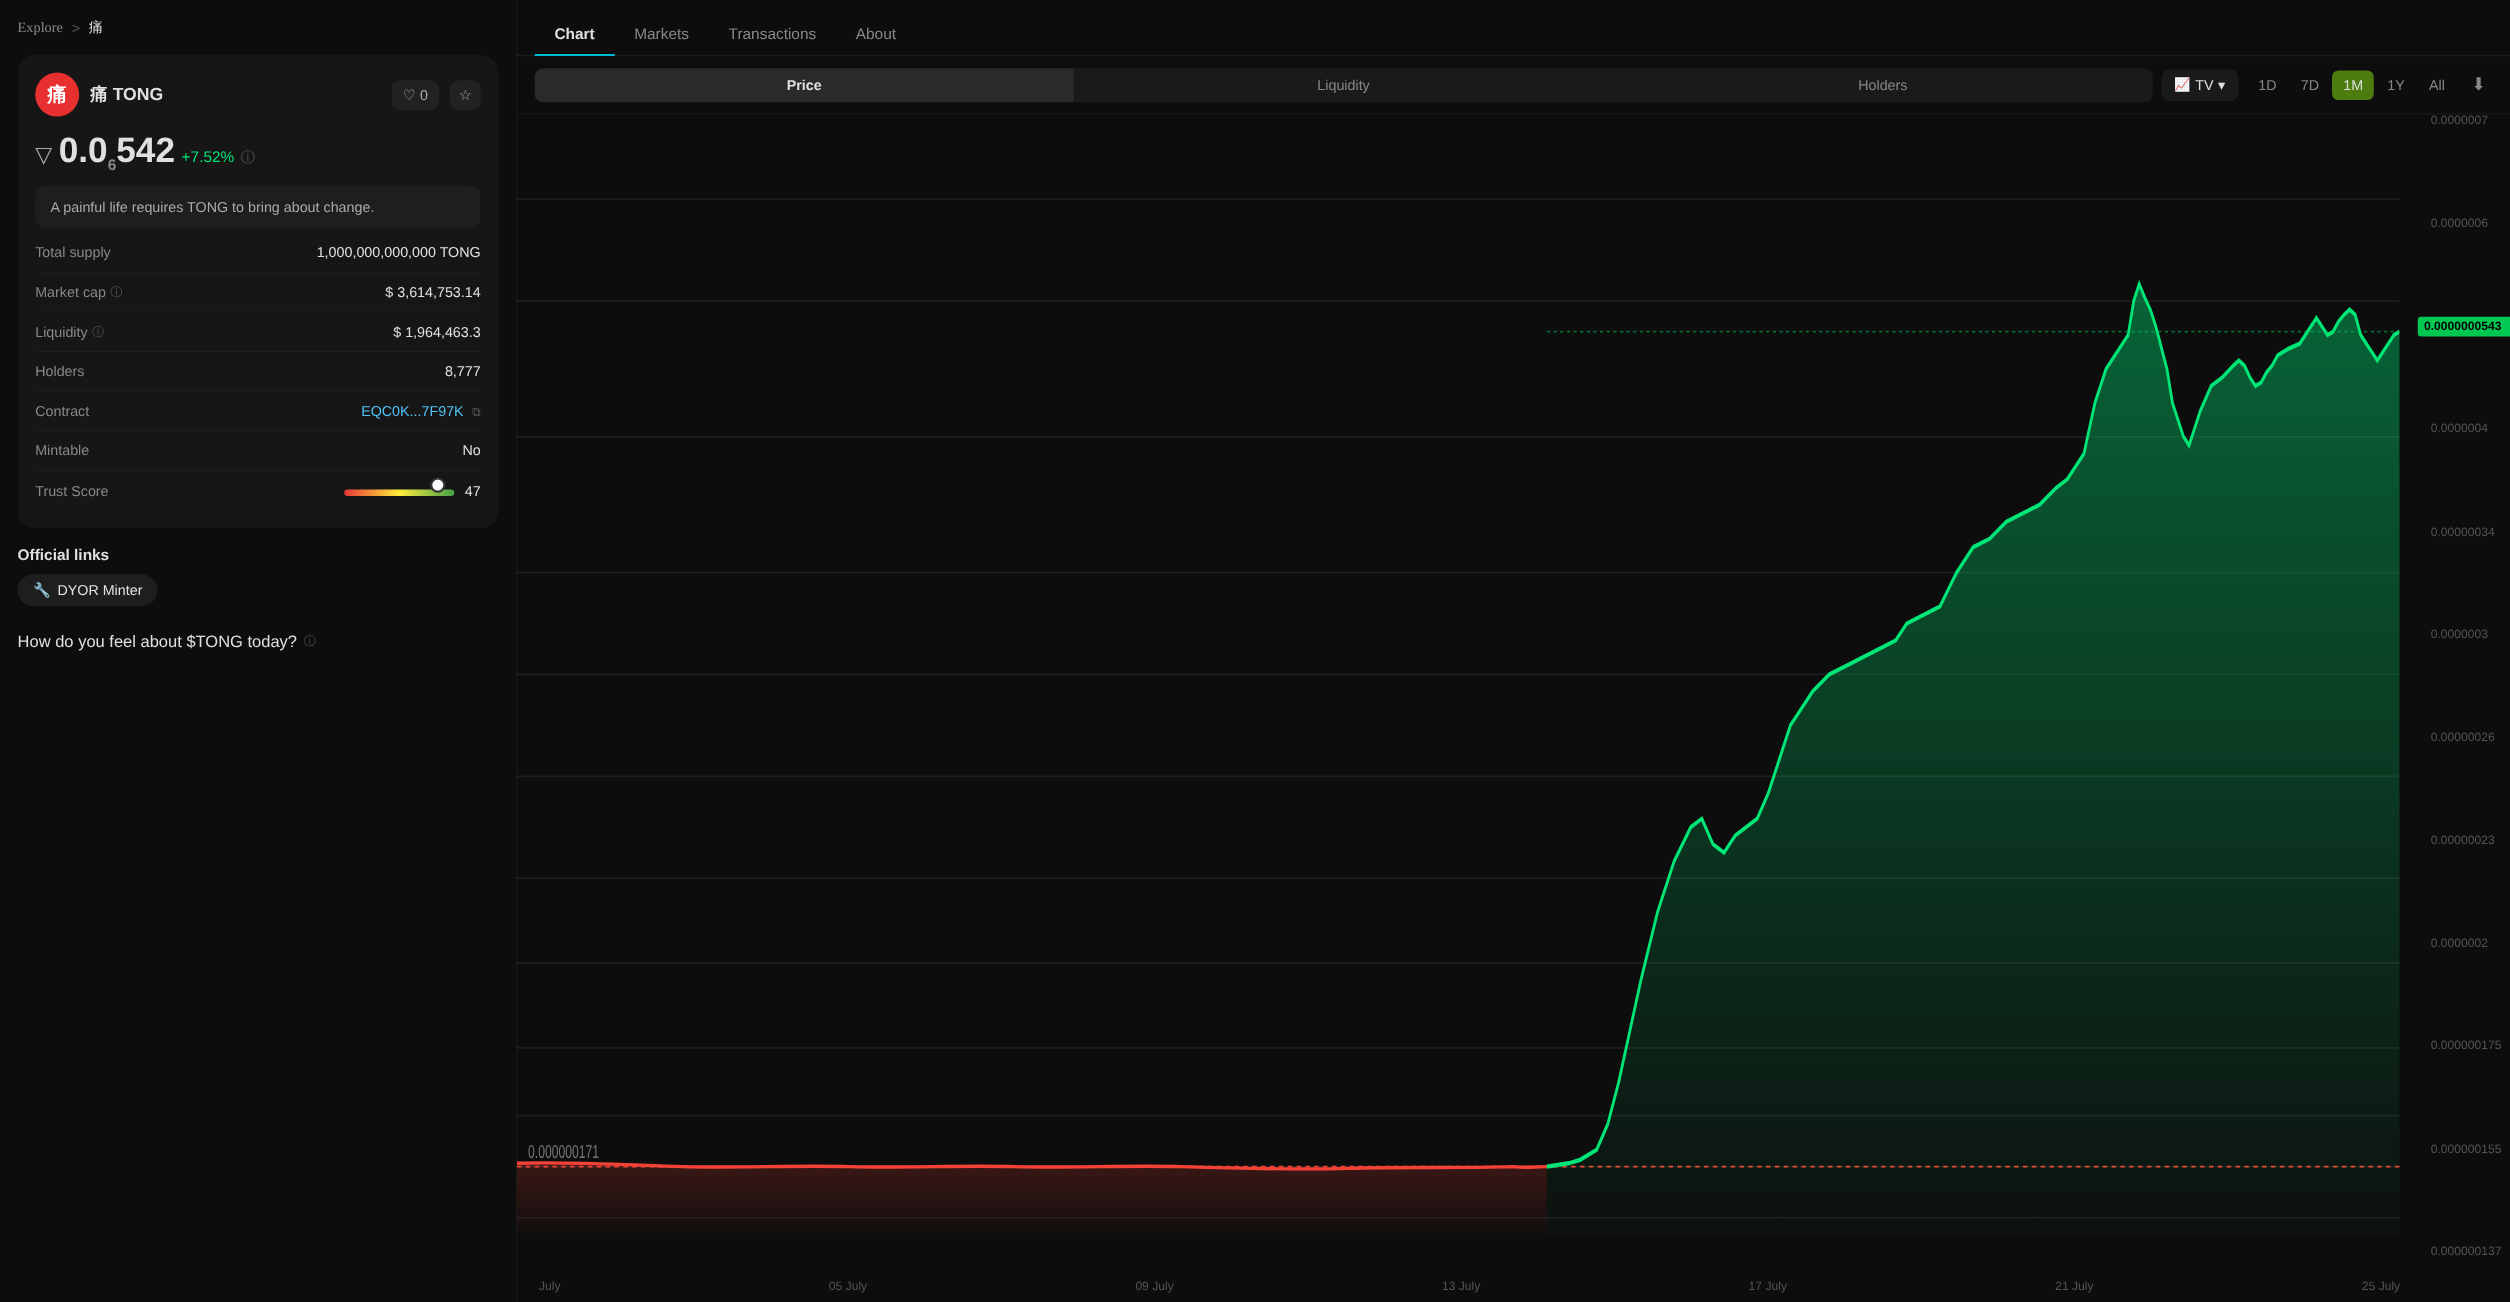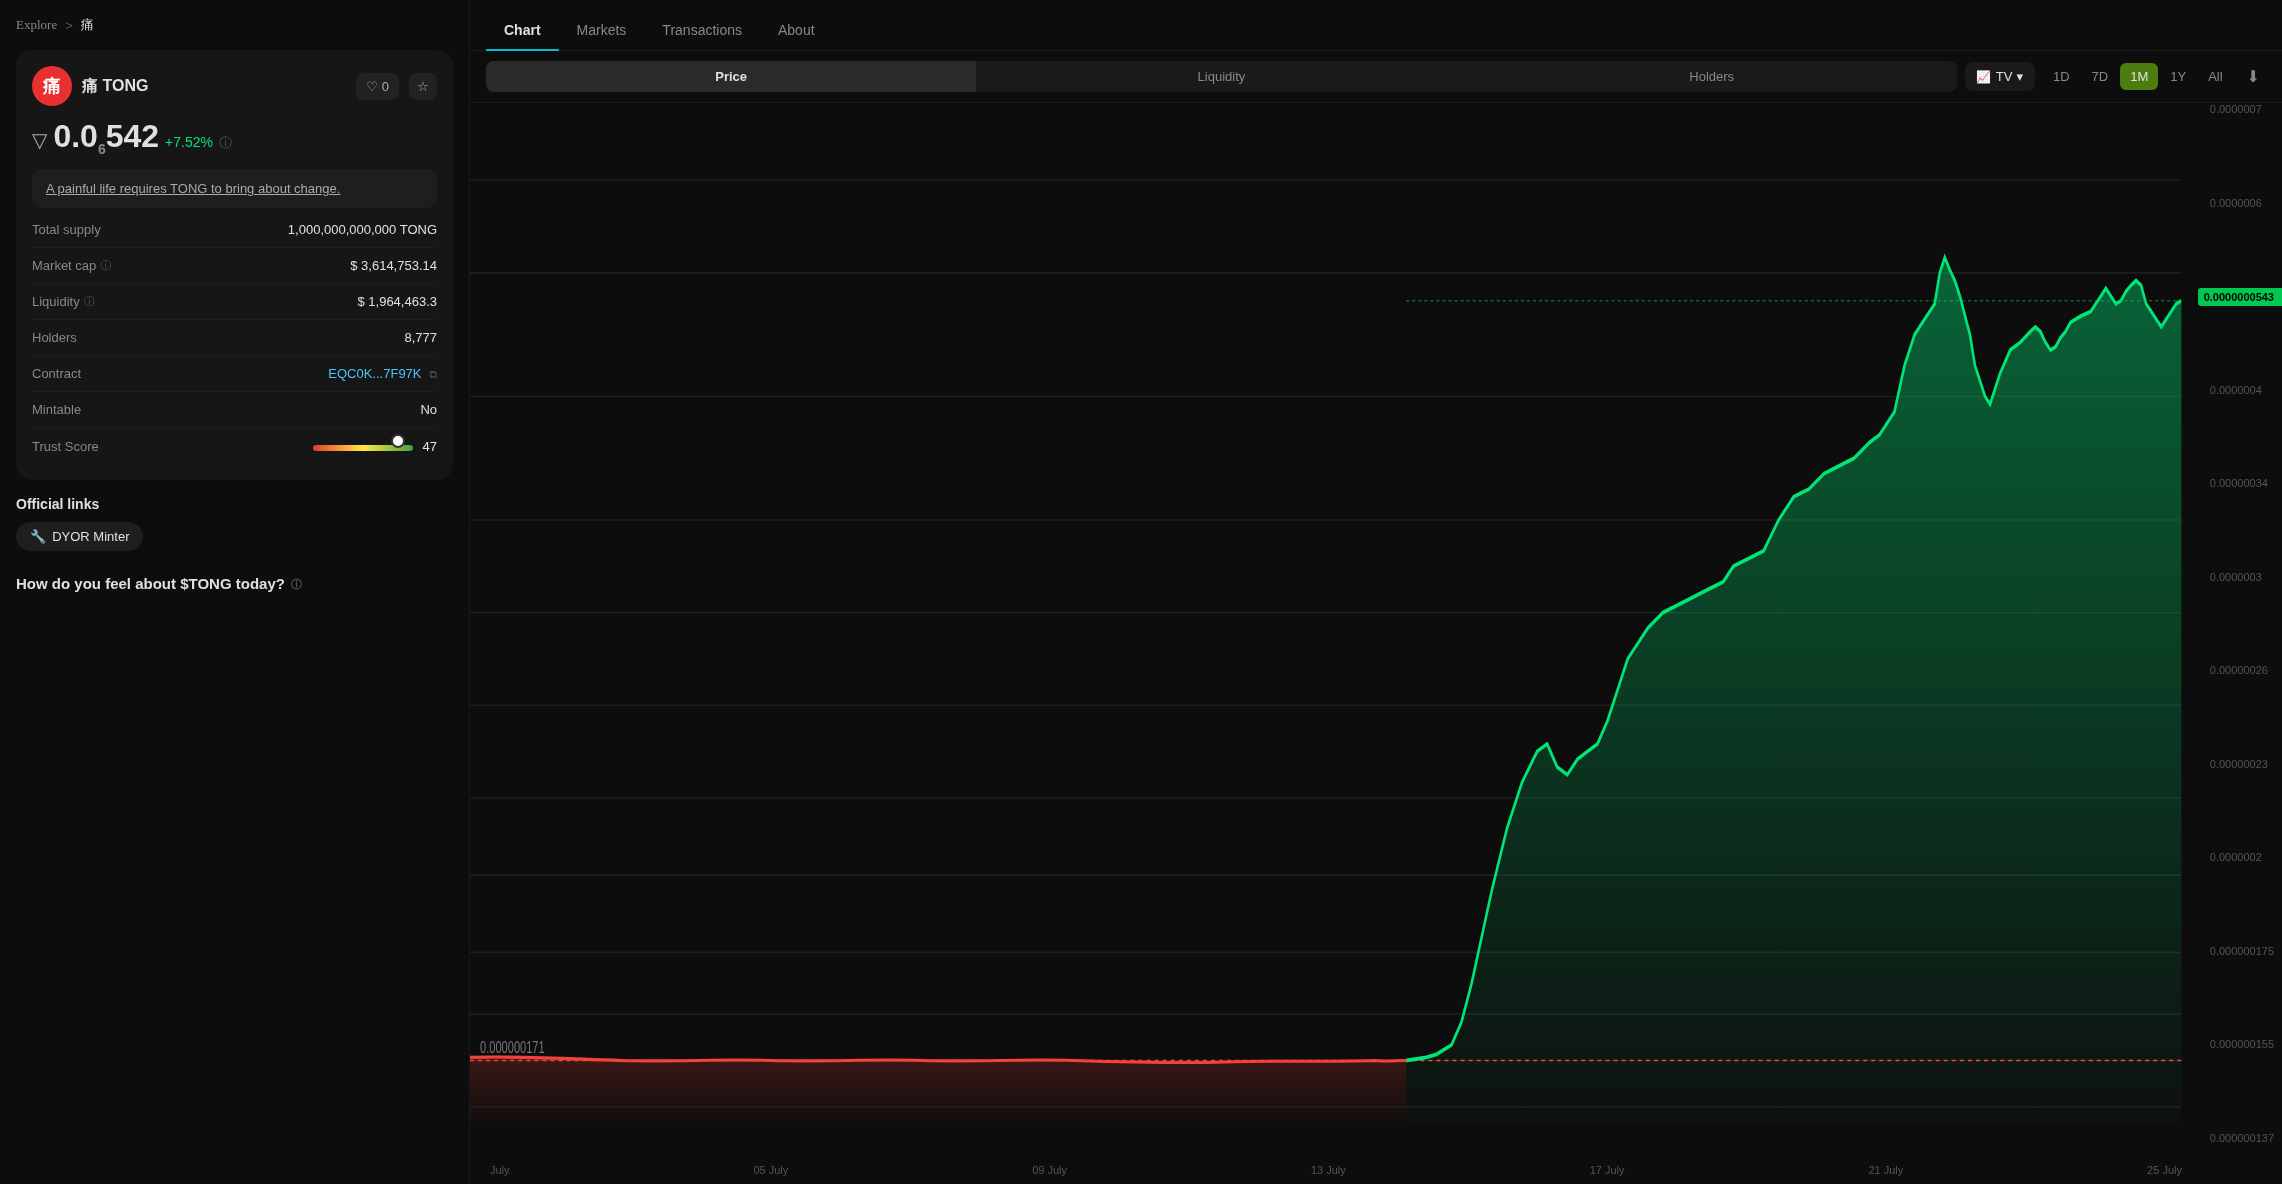--- a/index.html
+++ b/index.html
@@ -114,21 +114,20 @@
     .price-main { font-size: 32px; font-weight: 700; color: #e0e0e0; }
     .price-change { color: #00e676; font-size: 14px; font-weight: 500; }
     .info-icon { color: #555; font-size: 13px; cursor: pointer; }
     .description-box {
       background: #1e1e1e;
       border-radius: 10px;
       padding: 12px 14px;
       color: #aaa;
       font-size: 13px;
       margin-bottom: 4px;
-      text-decoration: underline;
     }
     .token-stats {
       display: flex;
       flex-direction: column;
       gap: 0;
     }
     .stat-row {
       display: flex;
       justify-content: space-between;
       align-items: center;
@@ -180,24 +179,24 @@
       border: none;
       border-radius: 20px;
       padding: 7px 14px;
       color: #e0e0e0;
       font-size: 13px;
       cursor: pointer;
     }
     .sentiment-section { padding: 12px 0; }
     .sentiment-title {
       font-size: 15px;
-      font-weight: 700;
-      color: #e0e0e0;
-      display: flex;
-      align-items: flex-end;
+      font-weight: 400;
+      color: #e0e0e0;
+      display: flex;
+      align-items: flex-start;
       gap: 6px;
     }
 
     
     .tabs-bar {
       display: flex;
       align-items: flex-end;
       gap: 0;
       padding: 12px 16px 0;
       border-bottom: 1px solid #1e1e1e;

